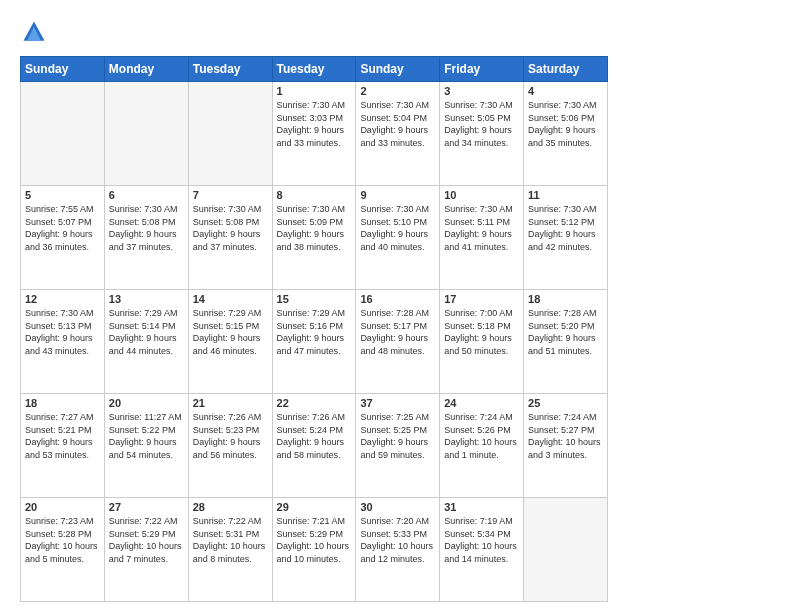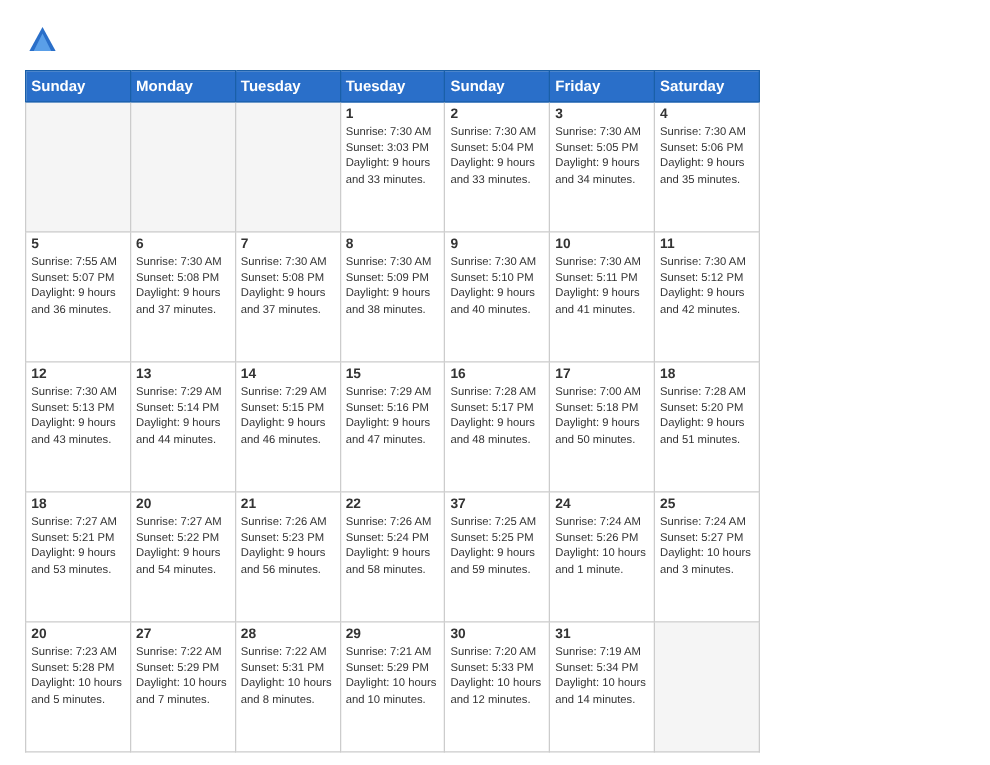--- a/index.html
+++ b/index.html
@@ -253,21 +253,21 @@
         </tr>
         <tr>
           <td>
             <div class="day-number">18</div>
             <div class="day-info">Sunrise: 7:27 AM
 Sunset: 5:21 PM
 Daylight: 9 hours and 53 minutes.</div>
           </td>
           <td>
             <div class="day-number">20</div>
-            <div class="day-info">Sunrise: 7:27 AM
+            <div class="day-info">Sunrise: 11:27 AM
 Sunset: 5:22 PM
 Daylight: 9 hours and 54 minutes.</div>
           </td>
           <td>
             <div class="day-number">21</div>
             <div class="day-info">Sunrise: 7:26 AM
 Sunset: 5:23 PM
 Daylight: 9 hours and 56 minutes.</div>
           </td>
           <td>

